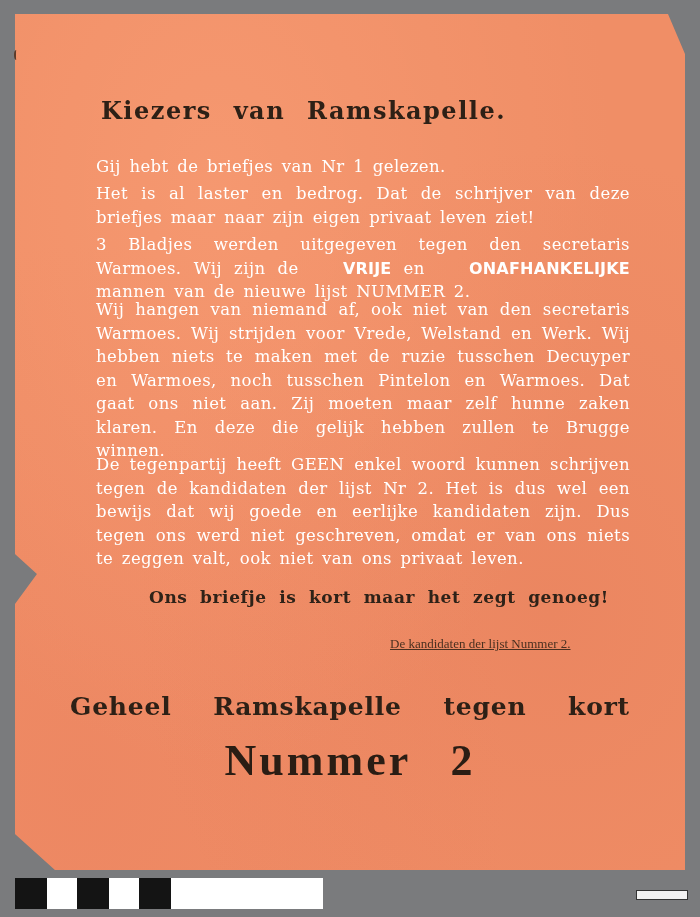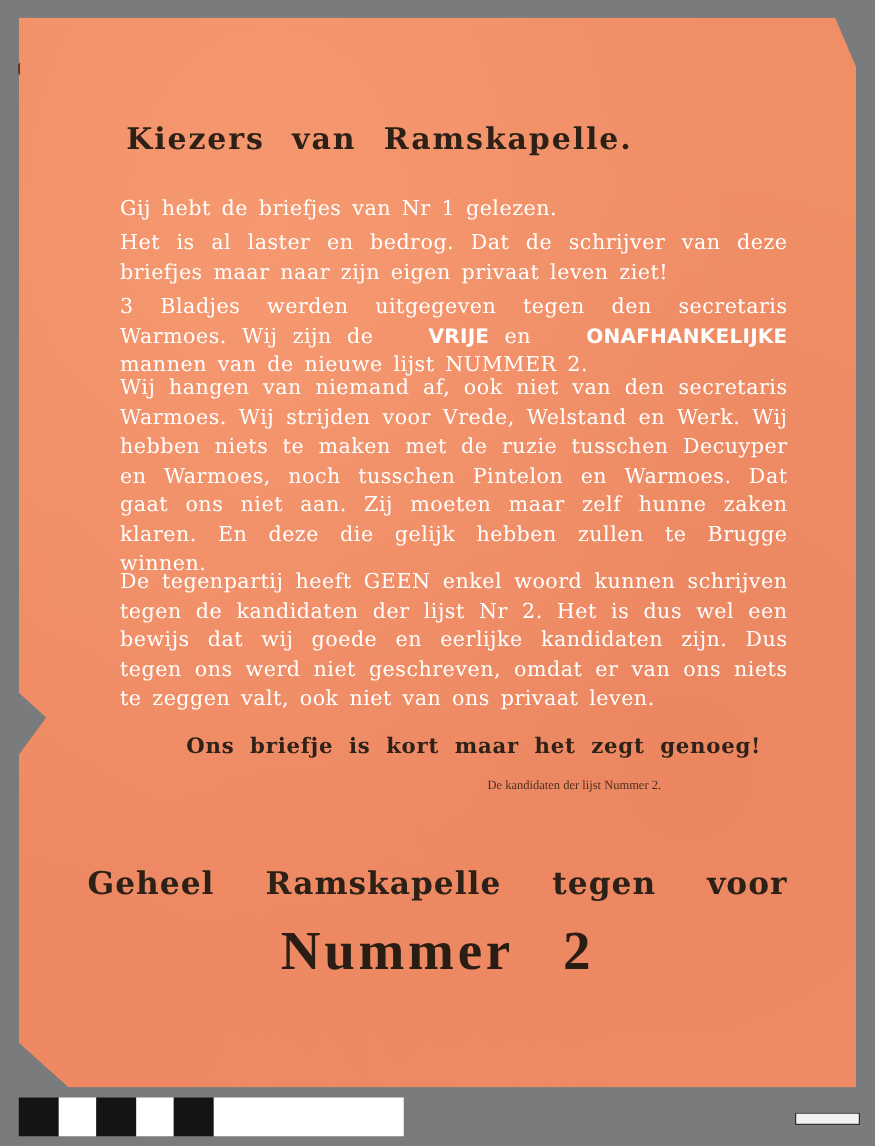--- a/index.html
+++ b/index.html
@@ -27,21 +27,21 @@
       left: 68px; width: 562px; font-size: 16.5px; line-height: 23.5px;
       text-align: justify; word-spacing: 3px; letter-spacing: 0.4px; color: #ffffff;
     }
     .para .indent { padding-left: 28px; }
     .p1 { top: 155px; }
     .p2 { top: 182px; }
     .p3 { top: 233px; }
     .p4 { top: 298px; }
     .p5 { top: 453px; }
     .p6 { top: 587px; left: 109px; font-weight: bold; font-size: 17px; letter-spacing: 0.6px; word-spacing: 6px; margin-left: 40px; }
-    .sig { left: 390px; top: 623px; font-size: 10px; color: #4a3020; font-family: "Liberation Serif", serif; }
+    .sig { left: 390px; top: 636px; font-size: 13px; color: #4a3020; font-family: "Liberation Serif", serif; text-decoration: underline; }
     .bold-sans { font-family: "DejaVu Sans", sans-serif; font-weight: bold; font-size: 16px; letter-spacing: 0.2px; margin-left: 32px; }
     .footer1 {
       left: 70px; top: 692px; width: 560px; font-size: 25px; font-weight: bold;
       display: flex; justify-content: space-between; color: #2d2016; letter-spacing: 0.8px; gap: 28px;
     }
     .footer2 {
       left: 0; width: 700px; top: 735px; text-align: center; font-size: 44px; letter-spacing: 3px;
       color: #2a1d14; font-weight: bold; word-spacing: 26px; font-family: Liberation Serif, serif;
     }
     .scale {
@@ -82,21 +82,21 @@
   <div class="indent">De tegenpartij heeft GEEN enkel woord kunnen schrijven tegen de kandidaten der lijst Nr 2. Het is dus wel een bewijs dat wij goede en eerlijke kandidaten zijn. Dus tegen ons werd niet geschreven, omdat er van ons niets te zeggen valt, ook niet van ons privaat leven.</div>
 </div>
 <div class="text p6">Ons briefje is kort maar het zegt genoeg!</div>
 
 <div class="text sig">De kandidaten der lijst Nummer 2.</div>
 
 <div class="text footer1">
   <span>Geheel</span>
   <span>Ramskapelle</span>
   <span>tegen</span>
-  <span>voor</span>
+  <span>kort</span>
 </div>
 <div class="text footer2">Nummer 2</div>
 
 <div class="scale">
   <div class="blk"></div>
   <div class="wht"></div>
   <div class="blk"></div>
   <div class="wht"></div>
   <div class="blk"></div>
   <div class="wht-long"></div>

